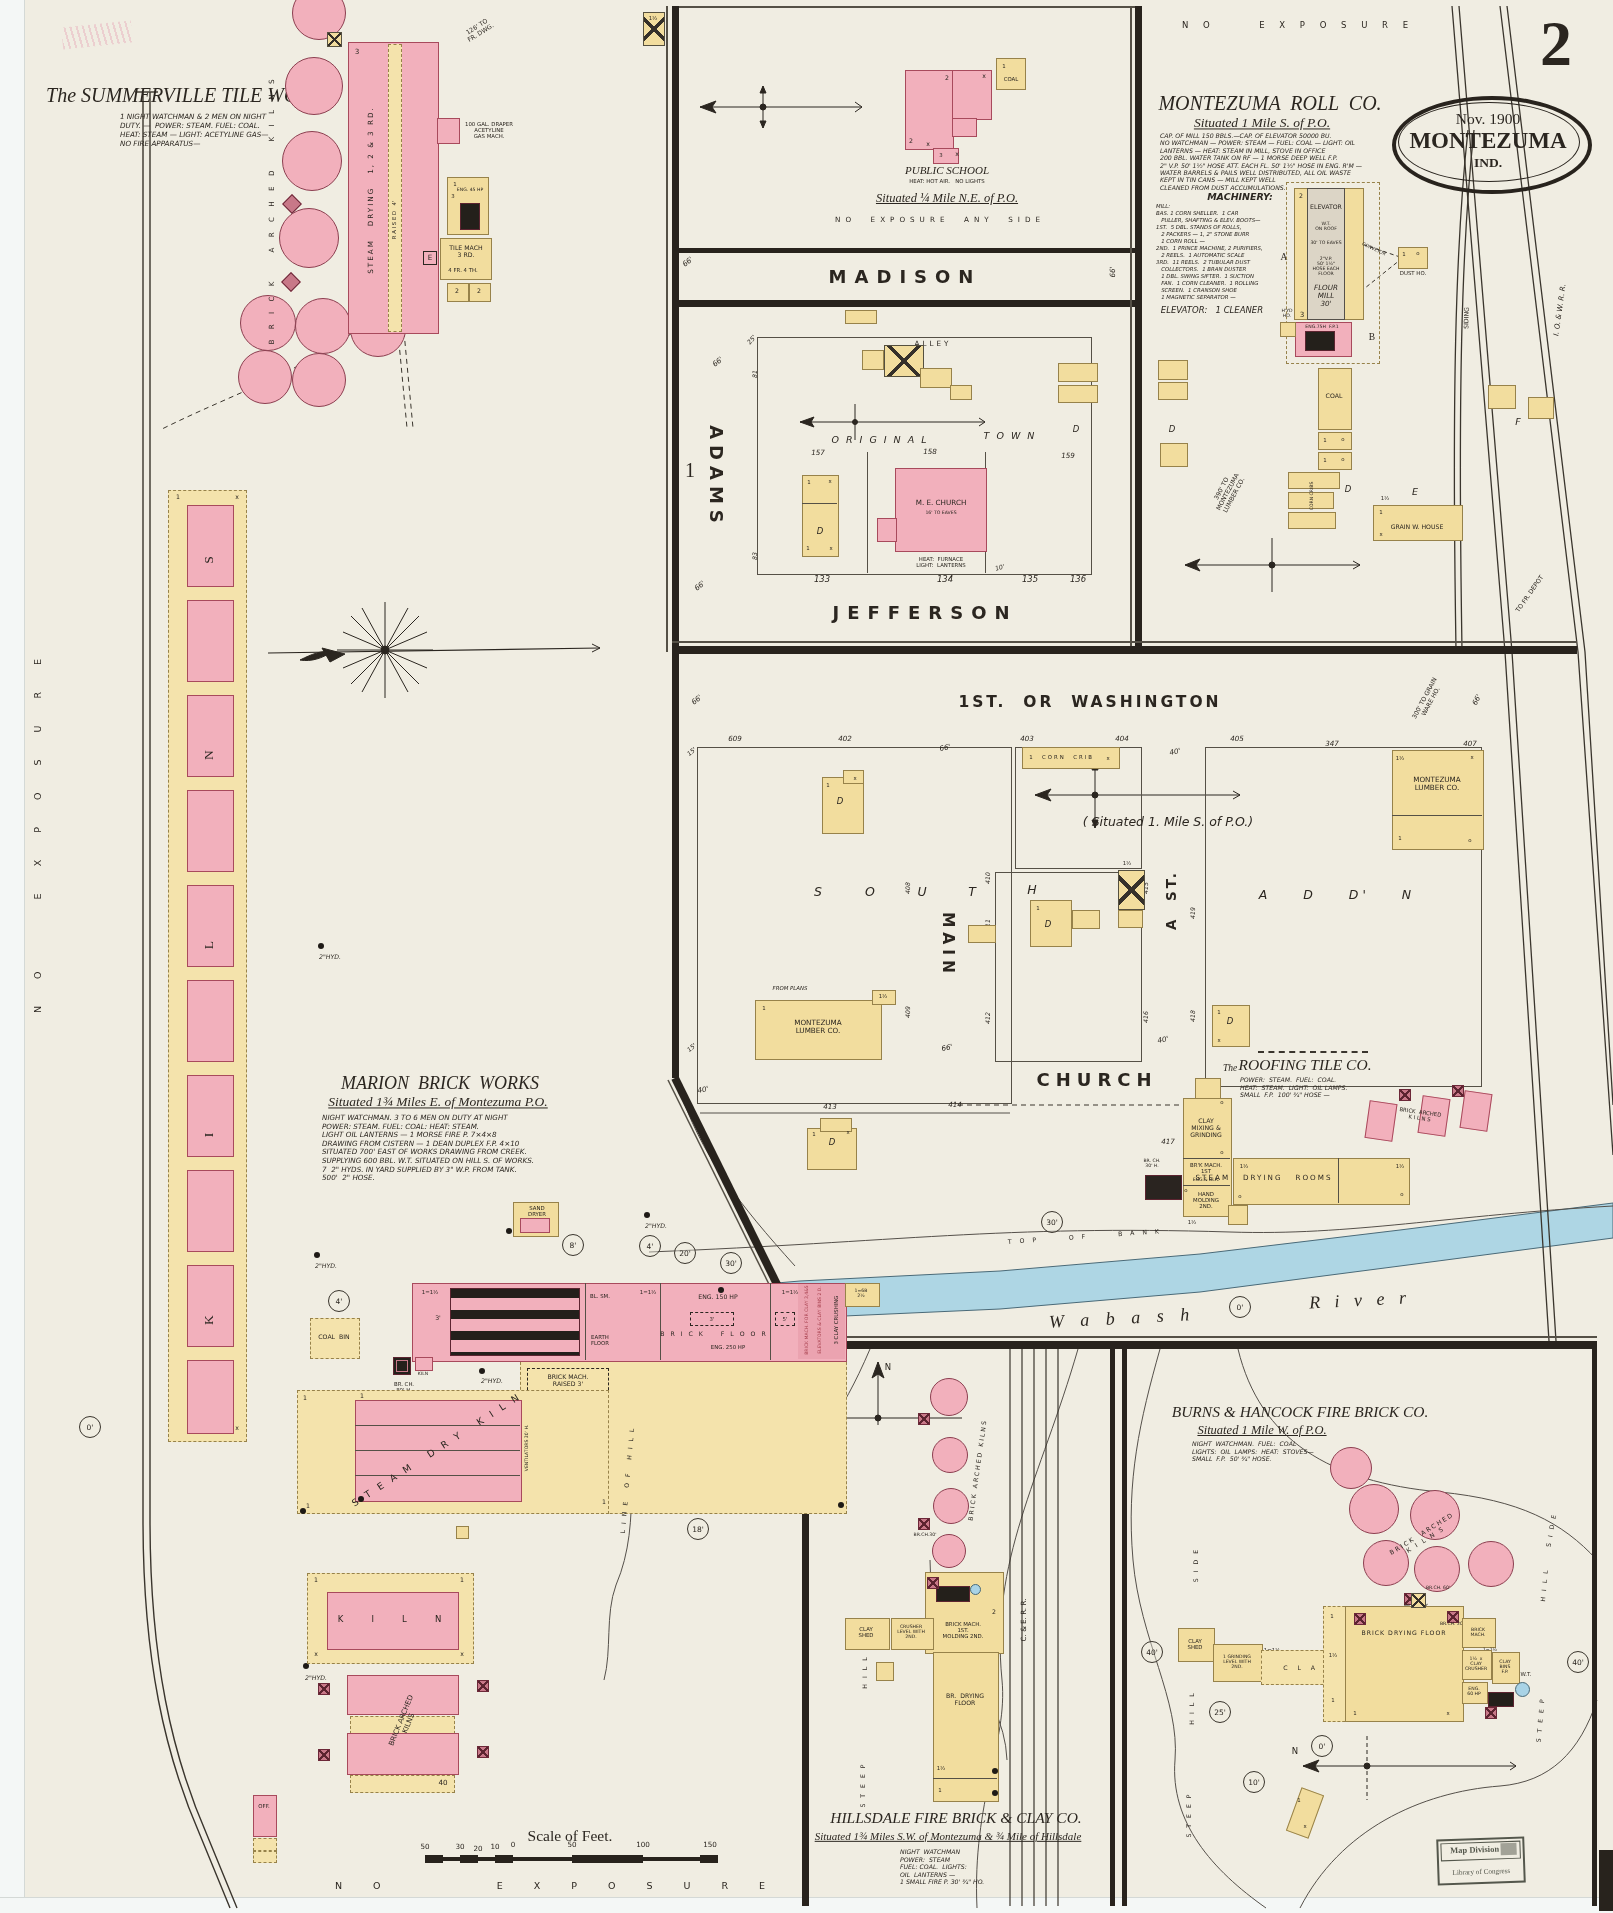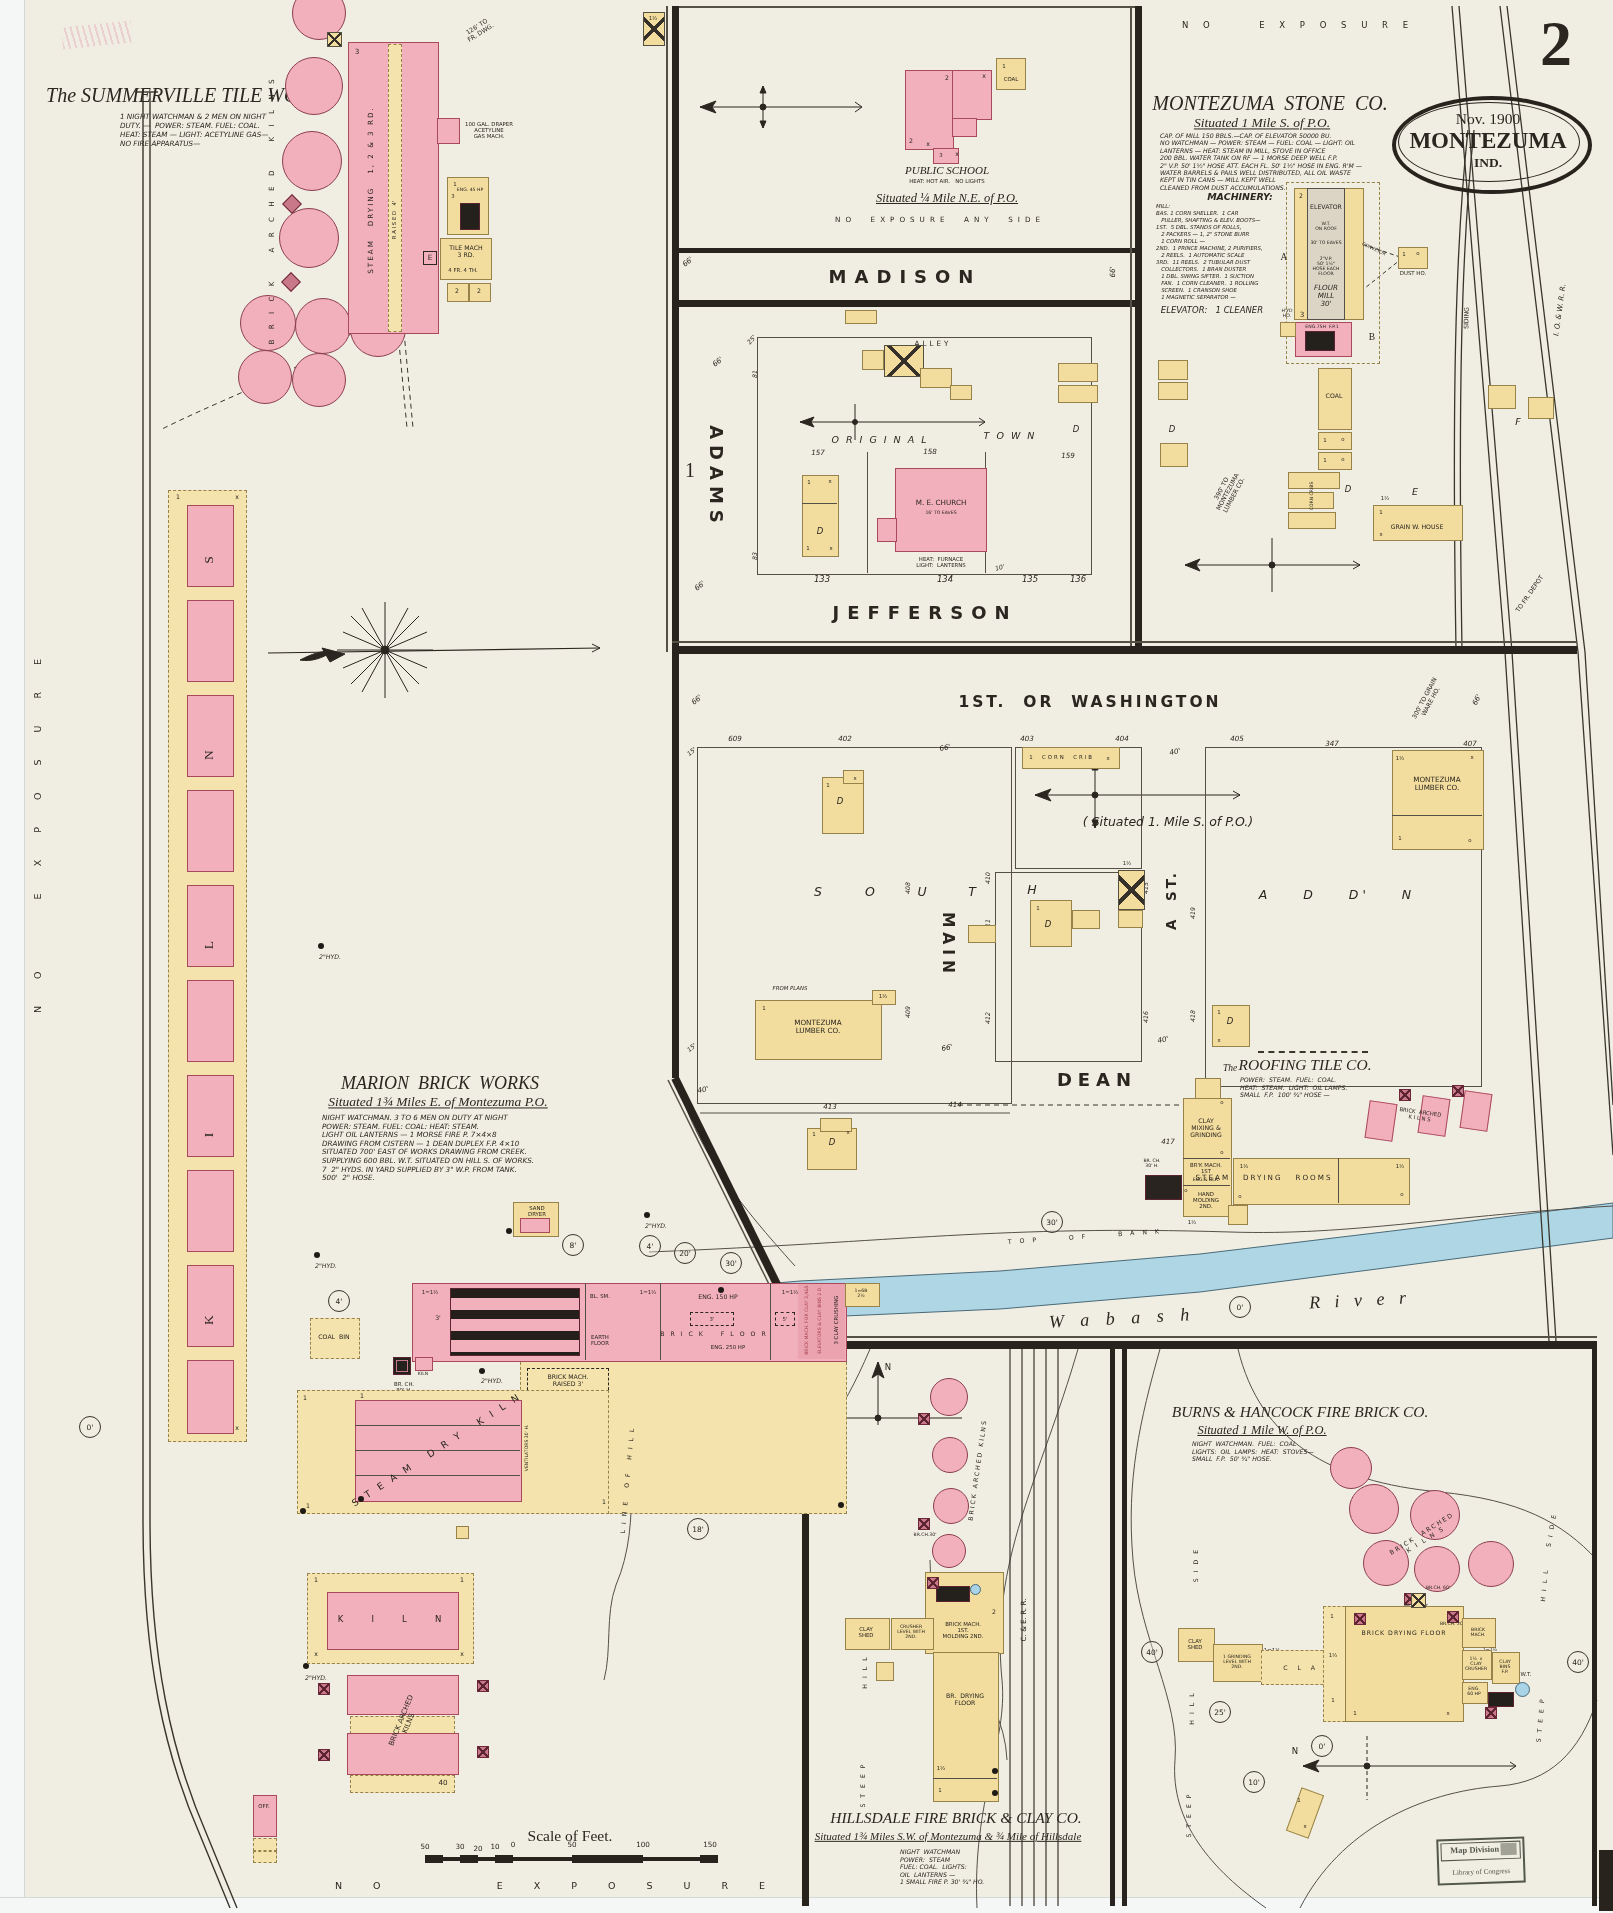--- a/index.html
+++ b/index.html
@@ -457,21 +457,21 @@
   <div class="yl" style="left:950px;top:385px;width:20px;height:13px"></div>
   <div class="yl" style="left:1058px;top:363px;width:38px;height:17px"></div>
   <div class="yl" style="left:1058px;top:385px;width:38px;height:16px"></div>
   <div class="c it s8" style="left:1076px;top:430px">D</div>
 
   <div class="yl" style="left:1158px;top:360px;width:28px;height:18px"></div>
   <div class="yl" style="left:1158px;top:382px;width:28px;height:16px"></div>
   <div class="c it s8" style="left:1172px;top:430px">D</div>
   <div class="yl" style="left:1160px;top:443px;width:26px;height:22px"></div>
 
-  <div class="c it ser s20" style="left:1270px;top:103px">MONTEZUMA  STONE  CO.</div>
+  <div class="c it ser s20" style="left:1270px;top:103px">MONTEZUMA  ROLL  CO.</div>
   <div class="c it ser s13 u" style="left:1262px;top:123px">Situated 1 Mile S. of P.O.</div>
   <div class="pre it s6" style="left:1160px;top:132px;line-height:7.4px">CAP. OF MILL 150 BBLS.—CAP. OF ELEVATOR 50000 BU.
 NO WATCHMAN — POWER: STEAM — FUEL: COAL — LIGHT: OIL
 LANTERNS — HEAT: STEAM IN MILL, STOVE IN OFFICE
 200 BBL. WATER TANK ON RF — 1 MORSE DEEP WELL F.P.
 2" V.P. 50' 1½" HOSE ATT. EACH FL. 50' 1½" HOSE IN ENG. R'M —
 WATER BARRELS &amp; PAILS WELL DISTRIBUTED, ALL OIL WASTE
 KEPT IN TIN CANS — MILL KEPT WELL
 CLEANED FROM DUST ACCUMULATIONS.</div>
   <div class="c it b s9" style="left:1240px;top:197px">MACHINERY:</div>
@@ -566,21 +566,21 @@
   <div class="c it s7" style="left:1470px;top:744px">407</div>
   <div class="c it s12" style="left:1168px;top:822px">( Situated 1. Mile S. of P.O.)</div>
   <div class="c it s12" style="left:818px;top:892px">S</div>
   <div class="c it s12" style="left:870px;top:892px">O</div>
   <div class="c it s12" style="left:922px;top:892px">U</div>
   <div class="c it s12" style="left:972px;top:892px">T</div>
   <div class="c it s12" style="left:1032px;top:890px">H</div>
   <div class="c b s15" style="left:947px;top:945px;--r:90deg;letter-spacing:5px">MAIN</div>
   <div class="c b s13" style="left:1172px;top:900px;--r:-90deg;letter-spacing:3px">A  ST.</div>
   <div class="c it s12" style="left:1337px;top:895px;letter-spacing:4px">A    D    D'    N</div>
-  <div class="c b s18" style="left:1097px;top:1080px;letter-spacing:6px">DEAN</div>
+  <div class="c b s18" style="left:1097px;top:1080px;letter-spacing:6px">CHURCH</div>
   <div class="c it s6" style="left:908px;top:888px;--r:-90deg">408</div>
   <div class="c it s6" style="left:908px;top:1012px;--r:-90deg">409</div>
   <div class="c it s6" style="left:988px;top:878px;--r:-90deg">410</div>
   <div class="c it s6" style="left:988px;top:925px;--r:-90deg">411</div>
   <div class="c it s6" style="left:988px;top:1018px;--r:-90deg">412</div>
   <div class="c it s6" style="left:1146px;top:888px;--r:-90deg">415</div>
   <div class="c it s6" style="left:1146px;top:1017px;--r:-90deg">416</div>
   <div class="c it s6" style="left:1193px;top:913px;--r:-90deg">419</div>
   <div class="c it s6" style="left:1193px;top:1016px;--r:-90deg">418</div>
   <div class="c it s7" style="left:830px;top:1107px">413</div>

